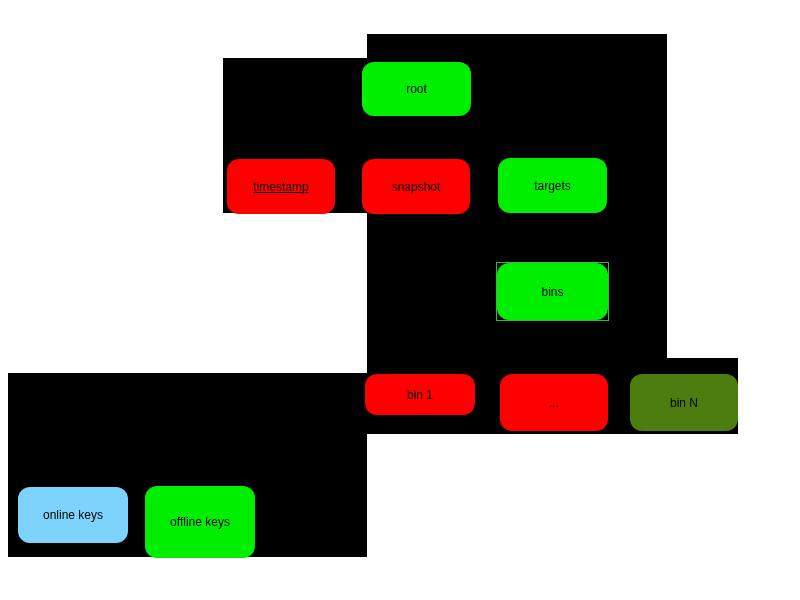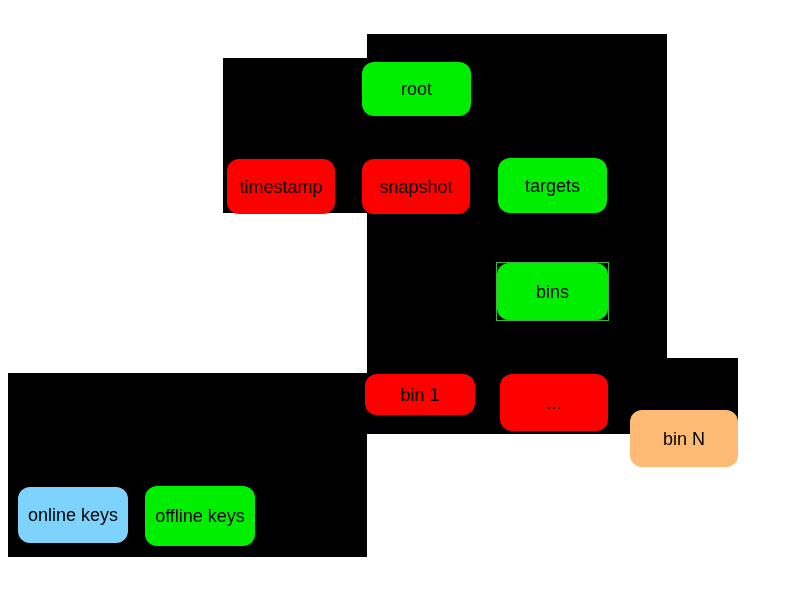--- a/index.html
+++ b/index.html
@@ -33,21 +33,21 @@
   #panel-left   { left: 223px; top: 58px;  width: 144px; height: 155px; }
   #panel-bottom { left: 8px;   top: 373px; width: 359px; height: 184px; }
 
   .node {
     position: absolute;
     border-radius: 12px;
     display: flex;
     align-items: center;
     justify-content: center;
     color: var(--text);
-    font-size: 18px;
+    font-size: 12px;
     line-height: 1;
     white-space: nowrap;
     z-index: 2;
   }
   
   .node-bins::before {
     content: "";
     position: absolute;
     inset: -1px;
     border: 1px solid var(--bins-outline);
@@ -56,45 +56,45 @@
 
   #node-root         { left: 362px; top: 62px;  width: 109px; height: 54px; }
   #node-timestamp    { left: 227px; top: 159px; width: 108px; height: 55px; }
   #node-snapshot     { left: 362px; top: 159px; width: 108px; height: 55px; }
   #node-targets      { left: 498px; top: 158px; width: 109px; height: 55px; }
   #node-bins         { left: 497px; top: 263px; width: 111px; height: 57px; }
   #node-bin-1        { left: 365px; top: 374px; width: 110px; height: 41px; }
   #node-bin-ellipsis { left: 500px; top: 374px; width: 108px; height: 57px; }
   #node-bin-n        { left: 630px; top: 374px; width: 108px; height: 57px; }
   #node-online-keys  { left: 18px;  top: 487px; width: 110px; height: 56px; }
-  #node-offline-keys { left: 145px; top: 486px; width: 110px; height: 60px; }
+  #node-offline-keys { left: 145px; top: 486px; width: 110px; height: 72px; }
 </style>
 </head>
 <body>
 
 <div class="canvas">
 
   <div class="panel" id="panel-top"></div>
   <div class="panel" id="panel-ext"></div>
   <div class="panel" id="panel-left"></div>
   <div class="panel" id="panel-bottom"></div>
 
   <div class="node" id="node-root" style="background: rgb(0, 238, 0);">root</div>
 
-  <div class="node" id="node-timestamp" style="background: rgb(255, 0, 0);">timestamp</div>
+  <div class="node" id="node-timestamp" style="background: rgb(255, 0, 0); text-decoration: underline;">timestamp</div>
 
   <div class="node" id="node-snapshot" style="background: rgb(255, 0, 0);">snapshot</div>
 
   <div class="node node-bins" id="node-bins" style="background: rgb(0, 238, 0);">bins</div>
 
   <div class="node" id="node-targets" style="background: rgb(0, 238, 0);">targets</div>
 
   <div class="node" id="node-bin-1" style="background: rgb(255, 0, 0);">bin 1</div>
 
   <div class="node" id="node-bin-ellipsis" style="background: rgb(255, 0, 0);">...</div>
 
-  <div class="node" id="node-bin-n" style="background: #fdba74; margin-top: 36px;">bin N</div>
+  <div class="node" id="node-bin-n" style="background: #4d7c0f;">bin N</div>
 
   <div class="node" id="node-online-keys" style="background: #7dd3fc;">online keys</div>
 
   <div class="node" id="node-offline-keys" style="background: rgb(0, 238, 0);">offline keys</div>
 
 </div>
 
 </body></html>

